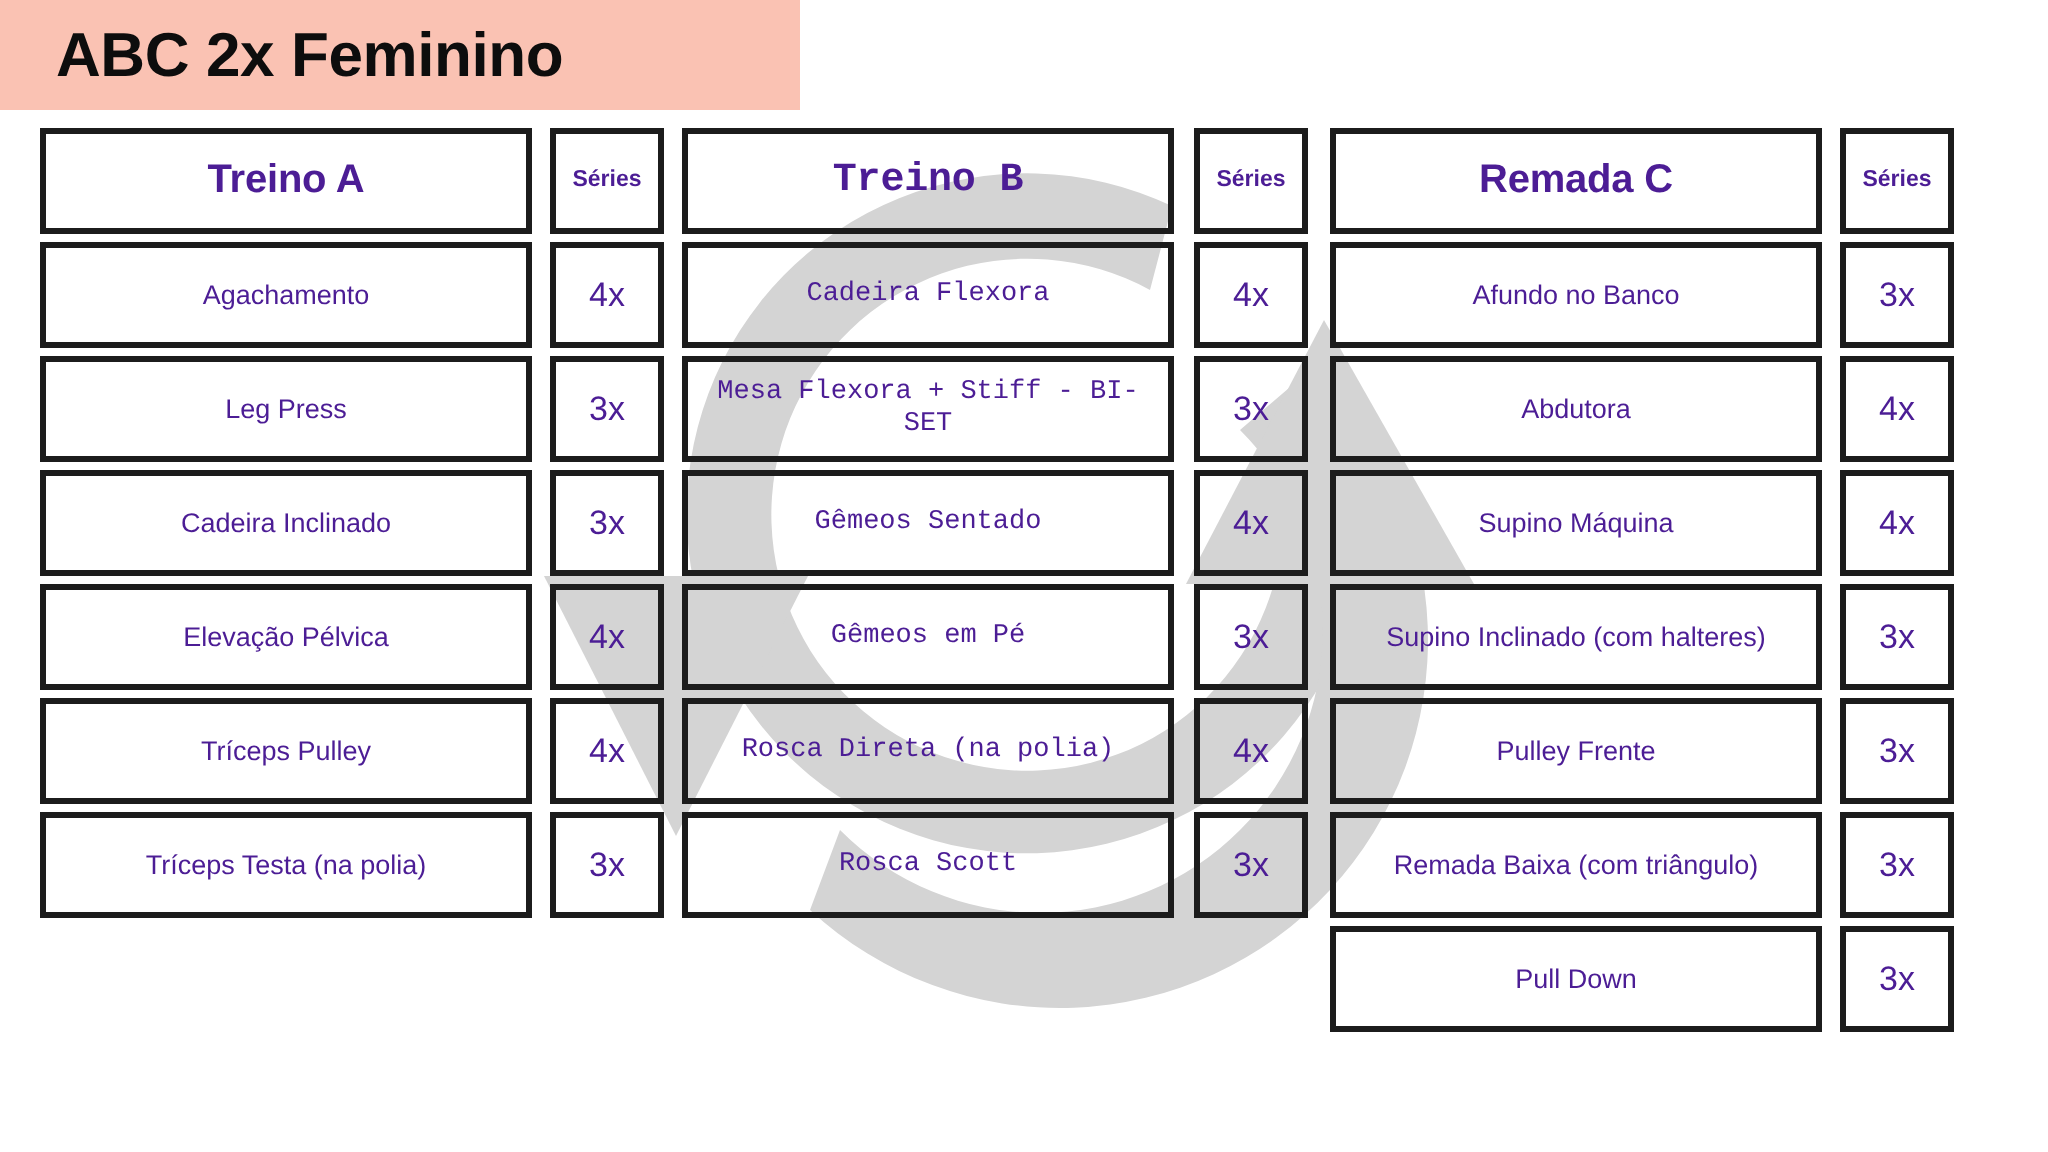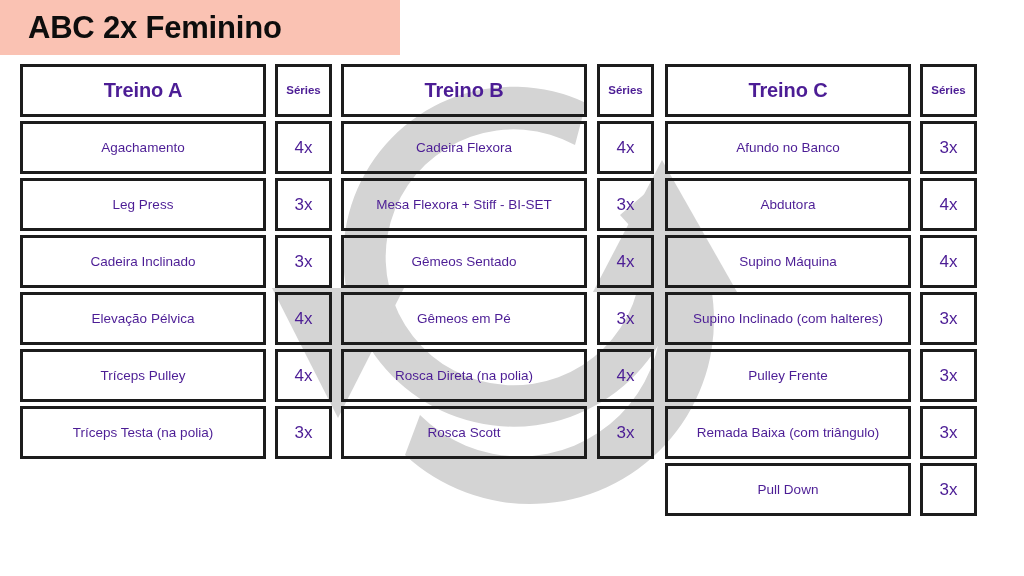--- a/index.html
+++ b/index.html
@@ -65,21 +65,21 @@
 
   .col-group {
     position: absolute;
     top: 64px;
   }
   .col-name  { width: 246px; }
   .col-sets  { width: 57px; }
 
   .cg-a-name  { left: 20px;  }
   .cg-a-sets  { left: 275px; }
-  .cg-b-name  { left: 341px; }
+  .cg-b-name  { left: 341px; font-family: Liberation Mono, monospace; }
   .cg-b-sets  { left: 597px; }
   .cg-c-name  { left: 665px; }
   .cg-c-sets  { left: 920px; }
 
   .cell {
     box-sizing: border-box;
     height: 53px;
     margin-bottom: 4px;
     border: 3px solid #1c1c1c;
     background: transparent;
@@ -171,21 +171,21 @@
       <div class="cell header-sets">Séries</div>
       <div class="cell sets">4x</div>
       <div class="cell sets">3x</div>
       <div class="cell sets">4x</div>
       <div class="cell sets">3x</div>
       <div class="cell sets">4x</div>
       <div class="cell sets">3x</div>
     </div>
 
     <div class="col-group col-name cg-c-name">
-      <div class="cell header">Treino C</div>
+      <div class="cell header">Remada C</div>
       <div class="cell">Afundo no Banco</div>
       <div class="cell">Abdutora</div>
       <div class="cell">Supino Máquina</div>
       <div class="cell">Supino Inclinado (com halteres)</div>
       <div class="cell">Pulley Frente</div>
       <div class="cell">Remada Baixa (com triângulo)</div>
       <div class="cell">Pull Down</div>
     </div>
 
     <div class="col-group col-sets cg-c-sets">

